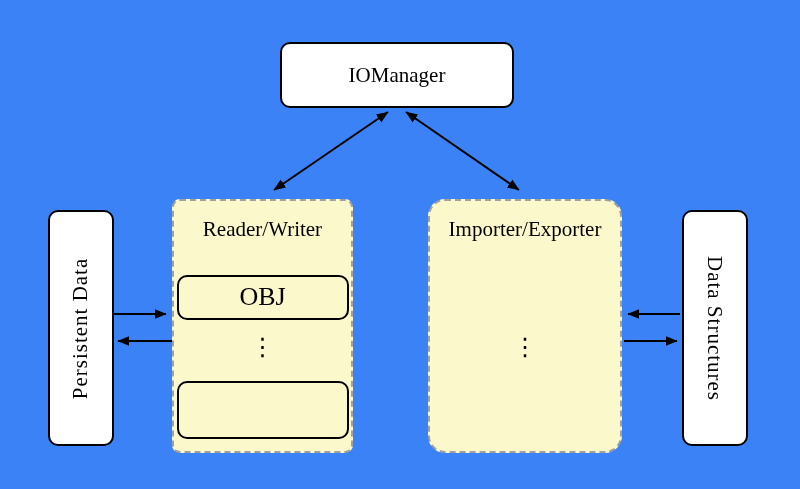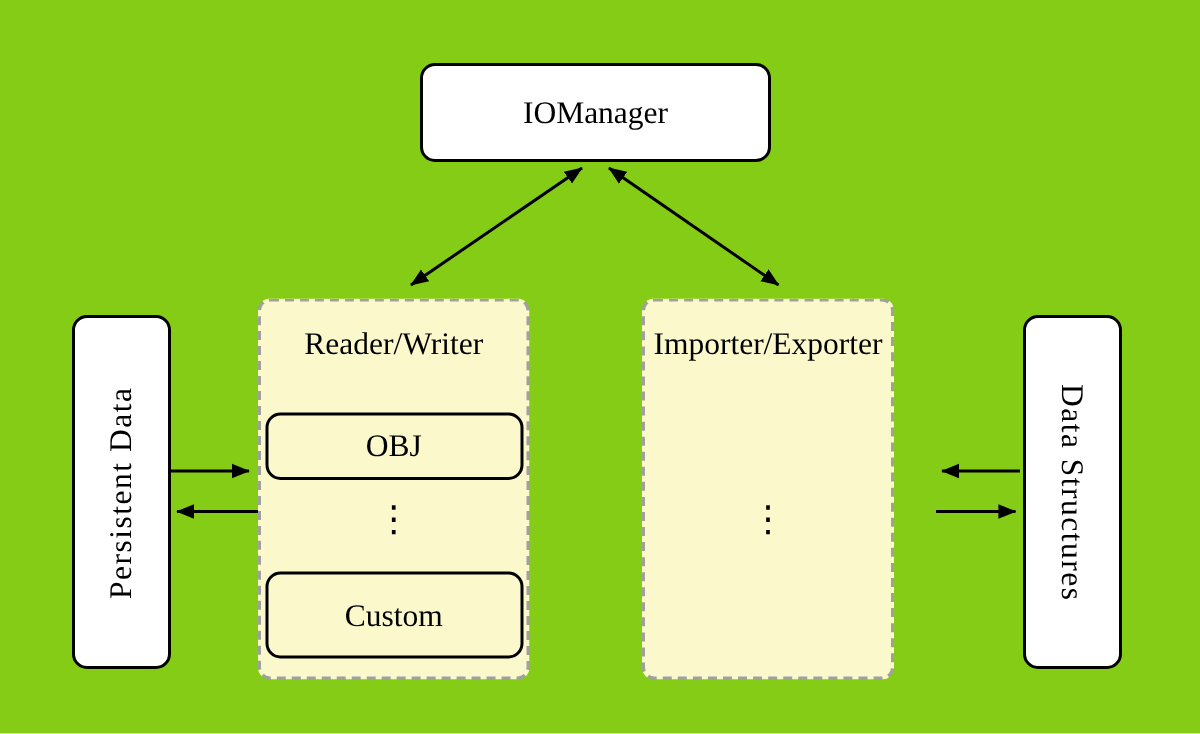--- a/index.html
+++ b/index.html
@@ -4,21 +4,21 @@
 <style>
   html, body {
     margin: 0;
     padding: 0;
     background: #ffffff;
   }
   .canvas {
     position: relative;
     width: 800px;
     height: 489px;
-    background: #84cc16;
+    background: #3b82f6;
     font-family: "Liberation Serif", "DejaVu Serif", serif;
     color: #000000;
     overflow: hidden;
   }
   .arrows {
     position: absolute;
     left: 0;
     top: 0;
     width: 800px;
     height: 489px;
@@ -63,21 +63,21 @@
   .group {
     position: absolute;
     top: 199px;
     height: 254px;
     background: #FBF8CC;
     border: 2px dashed #a0a0a0;
     border-radius: 8px;
     box-sizing: border-box;
   }
   .group.left-group  { left: 172px; width: 181px; padding-left: 28px; }
-  .group.right-group { left: 428px; width: 168px; }
+  .group.right-group { left: 428px; width: 194px; border-radius: 17px; }
   .group-title {
     position: absolute;
     top: 16px;
     left: 0;
     right: 0;
     text-align: center;
     font-size: 21px;
     white-space: nowrap;
   }
   
@@ -86,21 +86,21 @@
     left: 50%;
     transform: translateX(-50%);
     width: 172px;
     background: #FBF8CC;
     border: 2.5px solid #000000;
     border-radius: 10px;
     display: flex;
     flex-direction: column;
     align-items: center;
     justify-content: center;
-    font-size: 21px;
+    font-size: 26px;
     line-height: 1.25;
     text-align: center;
     box-sizing: border-box;
   }
   .inner-box.top-box    { top: 74px;  height: 45px; }
   .inner-box.bottom-box { top: 180px; height: 58px; }
   .dots {
     position: absolute;
     top: 133px;
     left: 0;
@@ -141,21 +141,20 @@
     <span class="vert-cw">Data Structures</span>
   </div>
 
   <div class="group left-group">
     <div class="group-title">Reader/Writer</div>
     <div class="inner-box top-box">
       <span>OBJ</span>
     </div>
     <div class="dots">⋮</div>
     <div class="inner-box bottom-box">
-      <span>Custom</span>
     </div>
   </div>
 
   <div class="group right-group">
     <div class="group-title">Importer/Exporter</div>
     <div class="dots">⋮</div>
   </div>
 
 </div>
 

